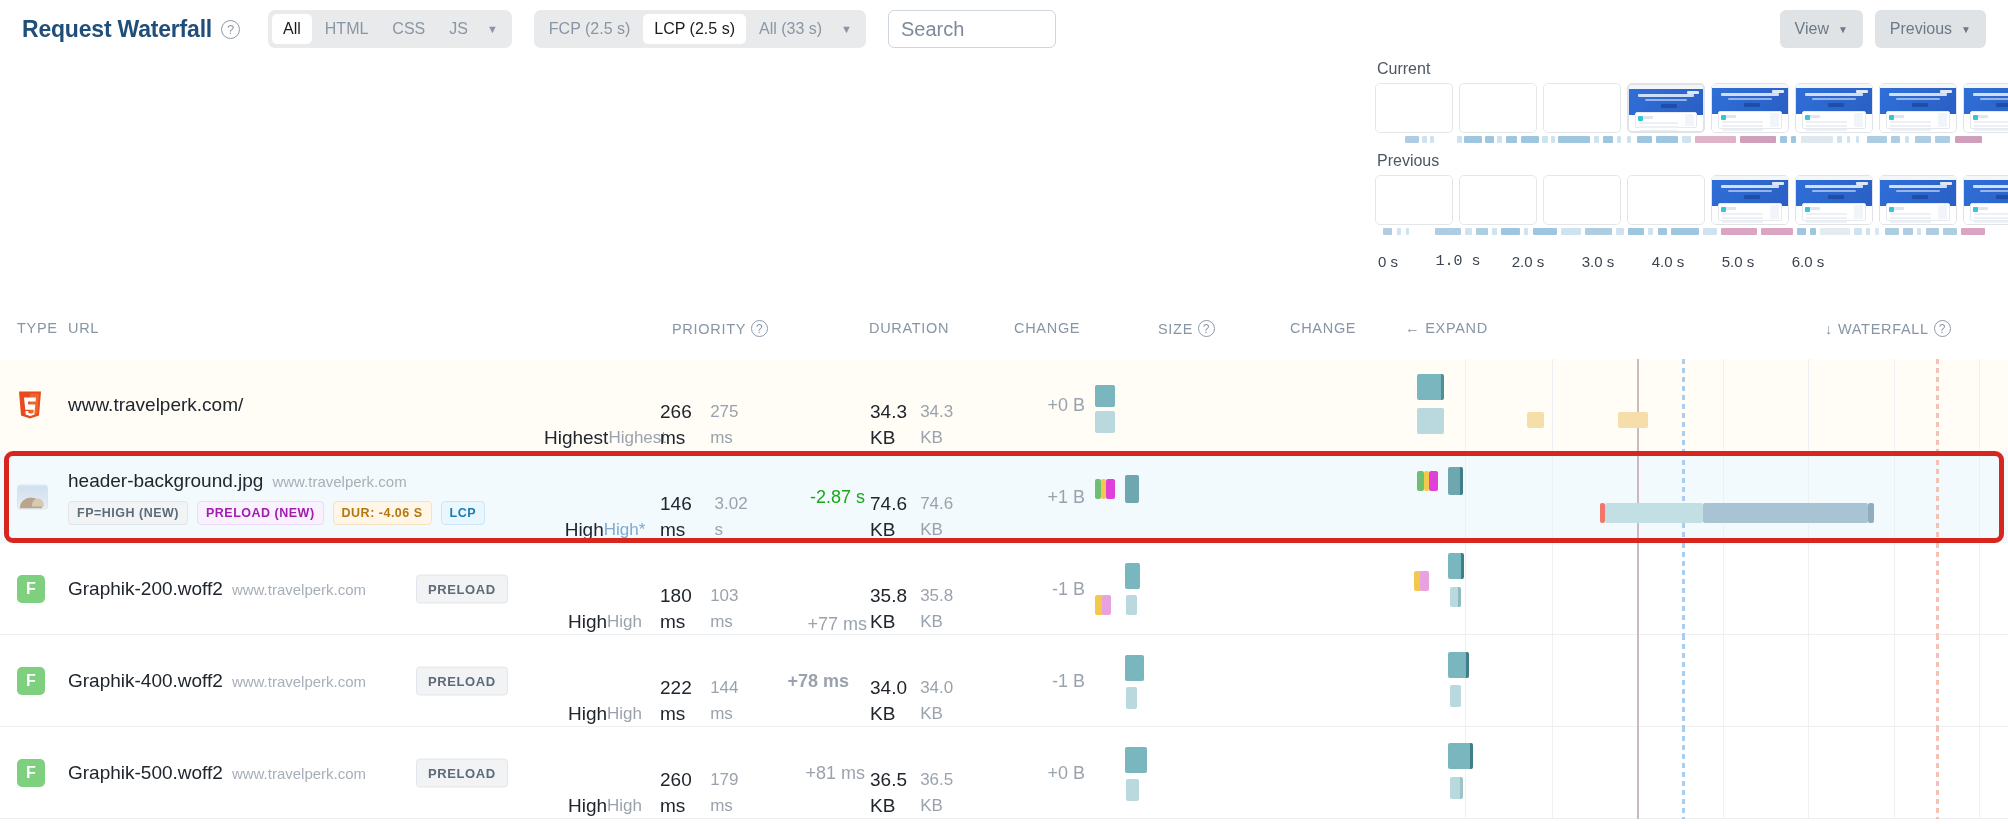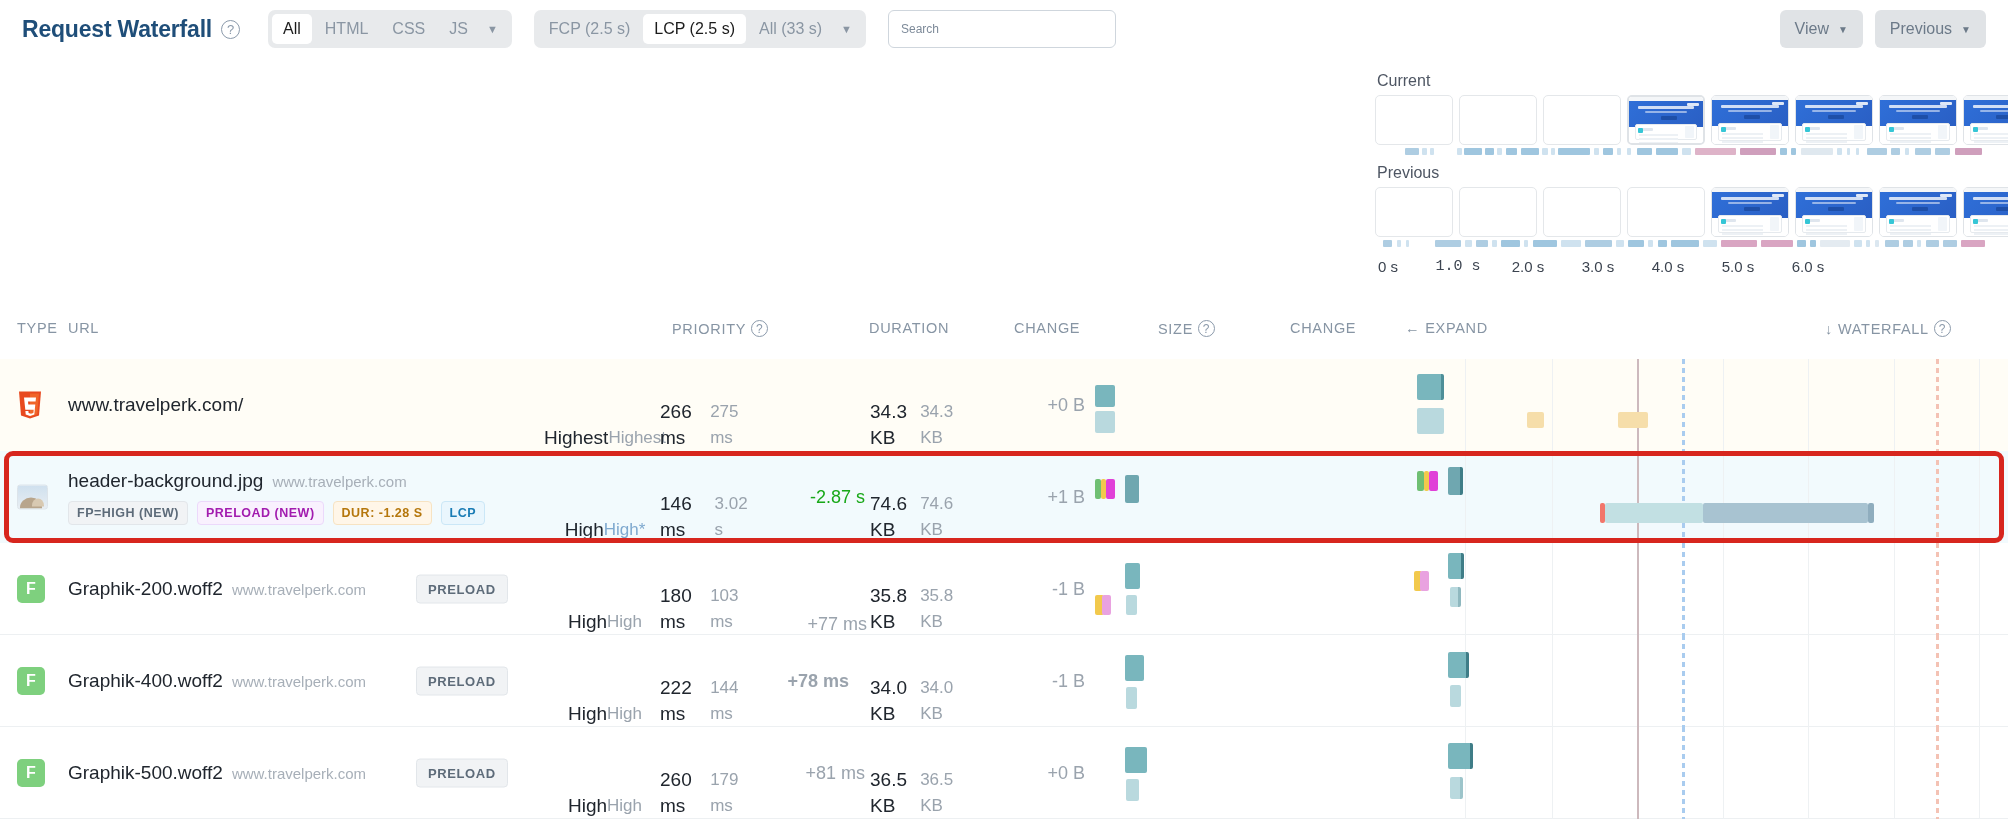--- a/index.html
+++ b/index.html
@@ -40,40 +40,40 @@
     font-size: 16px; color: #8a96a3; padding: 4px 11px; border-radius: 5px;
     white-space: nowrap; line-height: 22px; cursor: pointer;
   }
   .seg-item.active { background: #ffffff; color: #1b1b1b; font-weight: normal; }
   .seg-caret { color: #8a96a3; font-size: 11px; padding: 0 10px 0 6px; cursor:pointer; }
 
   .group1 { margin-left: 28px; }
   .group2 { margin-left: 22px; }
 
   .search-box {
-    margin-left: 22px; width: 228px; height: 38px;
+    margin-left: 22px; width: 168px; height: 38px;
     border: 1px solid #cfd6dd; border-radius: 6px;
-    background: #fff; font-size: 12px; color: #5e6b7a;
+    background: #fff; font-size: 20px; color: #5e6b7a;
     padding: 0 12px; font-family: inherit;
     outline: none;
   }
   .search-box::placeholder { color: #7d8a99; }
 
   .topbar-right { margin-left: auto; display: flex; gap: 12px; align-items: center; }
   .btn-grey {
     background: #e0e3e6; color: #6c7a89; border: none; border-radius: 6px;
     height: 38px; padding: 0 15px; font-size: 16px;
     font-family: inherit; display:inline-flex; align-items:center; gap:9px;
     cursor: pointer;
   }
   .btn-grey .cv { font-size: 10px; }
 
   
   .filmstrip {
-    position: absolute; left: 1375px; top: 72px; width: 610px;
+    position: absolute; left: 1375px; top: 60px; width: 610px;
   }
   .fs-label { font-size: 16px; color: #4e5663; margin: 0 0 5px 2px; }
   .fs-row { display: flex; gap: 6px; }
   .thumb {
     width: 78px; height: 50px; border: 1px solid #e4e7ea; border-radius: 5px;
     background: #fff; overflow: hidden; position: relative; flex: 0 0 auto;
     cursor: pointer;
   }
   .thumb.sel { border: 2px solid #e8857a; }
   .thumb.shot { border-color: #dfe3e7; }
@@ -86,21 +86,21 @@
   .shot-cta { position:absolute; top:19px; left:32px; width:16px; height:4px; background:#1e4fa8; border-radius:1px;}
   .shot-card { position:absolute; top:27px; left:6px; right:6px; bottom:3px; background:#ffffff; border:1px solid #e6eaee; border-radius:2px;}
   .shot-card:before{content:'';position:absolute;top:3px;left:3px;width:14px;height:3px;background:#dfe6ee;border-radius:1px;}
   .shot-card:after{content:'';position:absolute;top:9px;left:3px;right:18px;height:2px;background:#edf1f5;box-shadow:0 4px 0 #edf1f5,0 8px 0 #edf1f5;}
   .shot-side{position:absolute;top:29px;right:9px;width:9px;bottom:5px;background:#f1f5f9;border-radius:1px;}
   .shot-acc{position:absolute;top:31px;left:9px;width:5px;height:5px;background:#35c6d6;border-radius:1px;}
 
   .fs-bars { height: 7px; margin: 3px 0 0 0; position: relative; width: 610px; }
   .fs-bars i { position: absolute; top: 0; height: 7px; border-radius: 1px; display:block; }
 
-  .fs-axis { position: relative; width: 610px; height: 22px; margin-top: 11px; }
+  .fs-axis { position: relative; width: 610px; height: 22px; margin-top: 18px; }
   .fs-axis span {
     position: absolute; top: 0; font-size: 15px; color: #3c4450;
     transform: translateX(-50%); white-space: nowrap;
   }
 
   
   .thead {
     position: absolute; top: 320px; left: 0; width: 2008px; height: 38px;
     font-size: 14.5px; letter-spacing: .7px; color: #8795a4;
   }
@@ -529,21 +529,21 @@
           <div class="icon-img"></div>
         </div>
         <div class="cell-url">
           <div class="url-line">
             <span class="url-main">header-background.jpg</span>
             <span class="url-host">www.travelperk.com</span>
           </div>
           <div class="badges">
             <span class="badge grey">FP=HIGH (NEW)</span>
             <span class="badge purple">PRELOAD (NEW)</span>
-            <span class="badge orange">DUR: -1.28 S</span>
+            <span class="badge orange">DUR: -4.06 S</span>
             <span class="badge blue">LCP</span>
           </div>
         </div>
         <div class="stack" style="left:560px;width:90px;">
           <span class="v1">High</span>
           <span class="v2 blue">High*</span>
         </div>
         <div class="stack" style="left:660px;width:95px;">
           <span class="v1">146 ms</span>
           <span class="v2">3.02 s</span>

